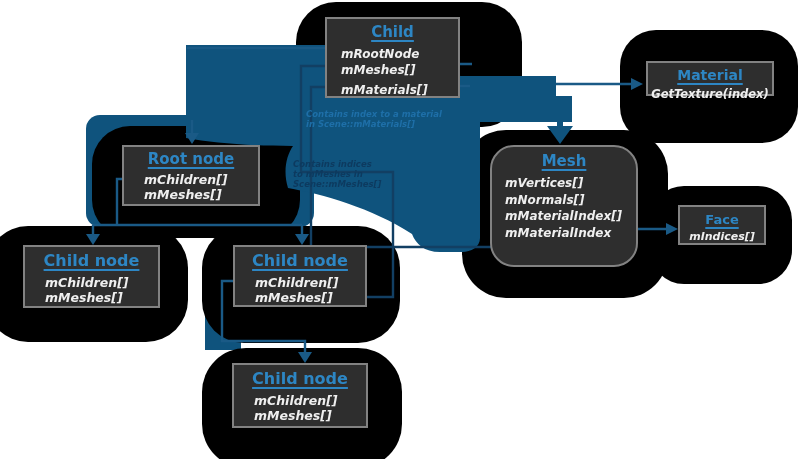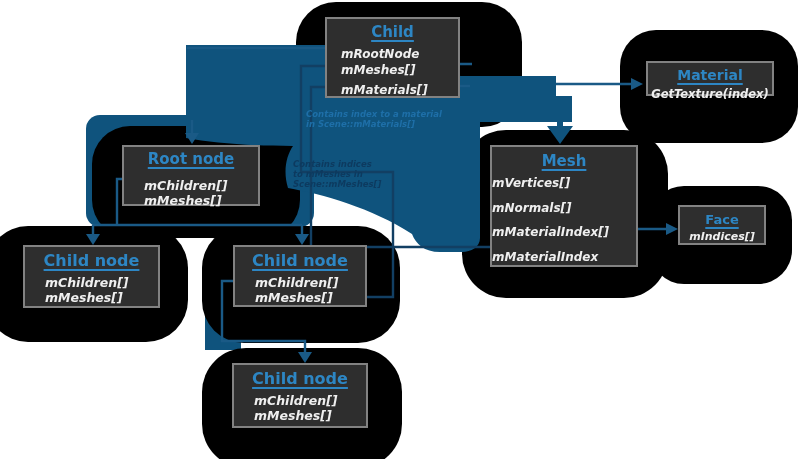--- a/index.html
+++ b/index.html
@@ -19,32 +19,32 @@
   #box-scene .box-title{font-size:15px;}
   #box-scene .fields{font-size:12px;padding-left:14px;margin-top:5px;line-height:16px;}
   #box-scene .field:nth-child(3){margin-top:4px;}
 
   
   #box-material{left:646px;top:61px;width:128px;height:35px;padding-top:4px;}
   #box-material .box-title{font-size:14px;}
   #box-material .fields{font-size:11.5px;text-align:center;margin-top:4px;}
 
   
-  #box-mesh{left:490px;top:145px;width:148px;height:122px;padding-top:5px;}
+  #box-mesh{left:490px;top:145px;width:148px;height:122px;padding-top:5px;border-radius:24px;}
   #box-mesh .box-title{font-size:15px;}
-  #box-mesh .fields{font-size:12px;margin-top:5px;line-height:16.5px;gap:8px;}
+  #box-mesh .fields{font-size:12px;padding-left:13px;margin-top:5px;line-height:16.5px;}
   #box-mesh .field:nth-child(5){margin-top:5px;}
 
   
   #box-face{left:678px;top:205px;width:88px;height:40px;padding-top:5px;align-items:center;}
   #box-face .box-title{font-size:13px;}
   #box-face .fields{font-size:11px;text-align:center;margin-top:3px;}
 
   
-  #box-root{left:122px;top:145px;width:138px;height:61px;padding-top:3px;gap:6px;}
+  #box-root{left:122px;top:145px;width:138px;height:61px;padding-top:3px;}
   #box-root .box-title{font-size:15px;}
   #box-root .fields{font-size:12.5px;padding-left:20px;margin-top:4px;line-height:15px;}
 
   
   .child-box{padding-top:4px;}
   .child-box .box-title{font-size:16px;}
   .child-box .fields{font-size:12.5px;padding-left:20px;margin-top:5px;line-height:15px;}
   #box-child1{left:23px;top:245px;width:137px;height:63px;}
   #box-child2{left:233px;top:245px;width:134px;height:62px;}
   #box-child3{left:232px;top:363px;width:136px;height:65px;}

